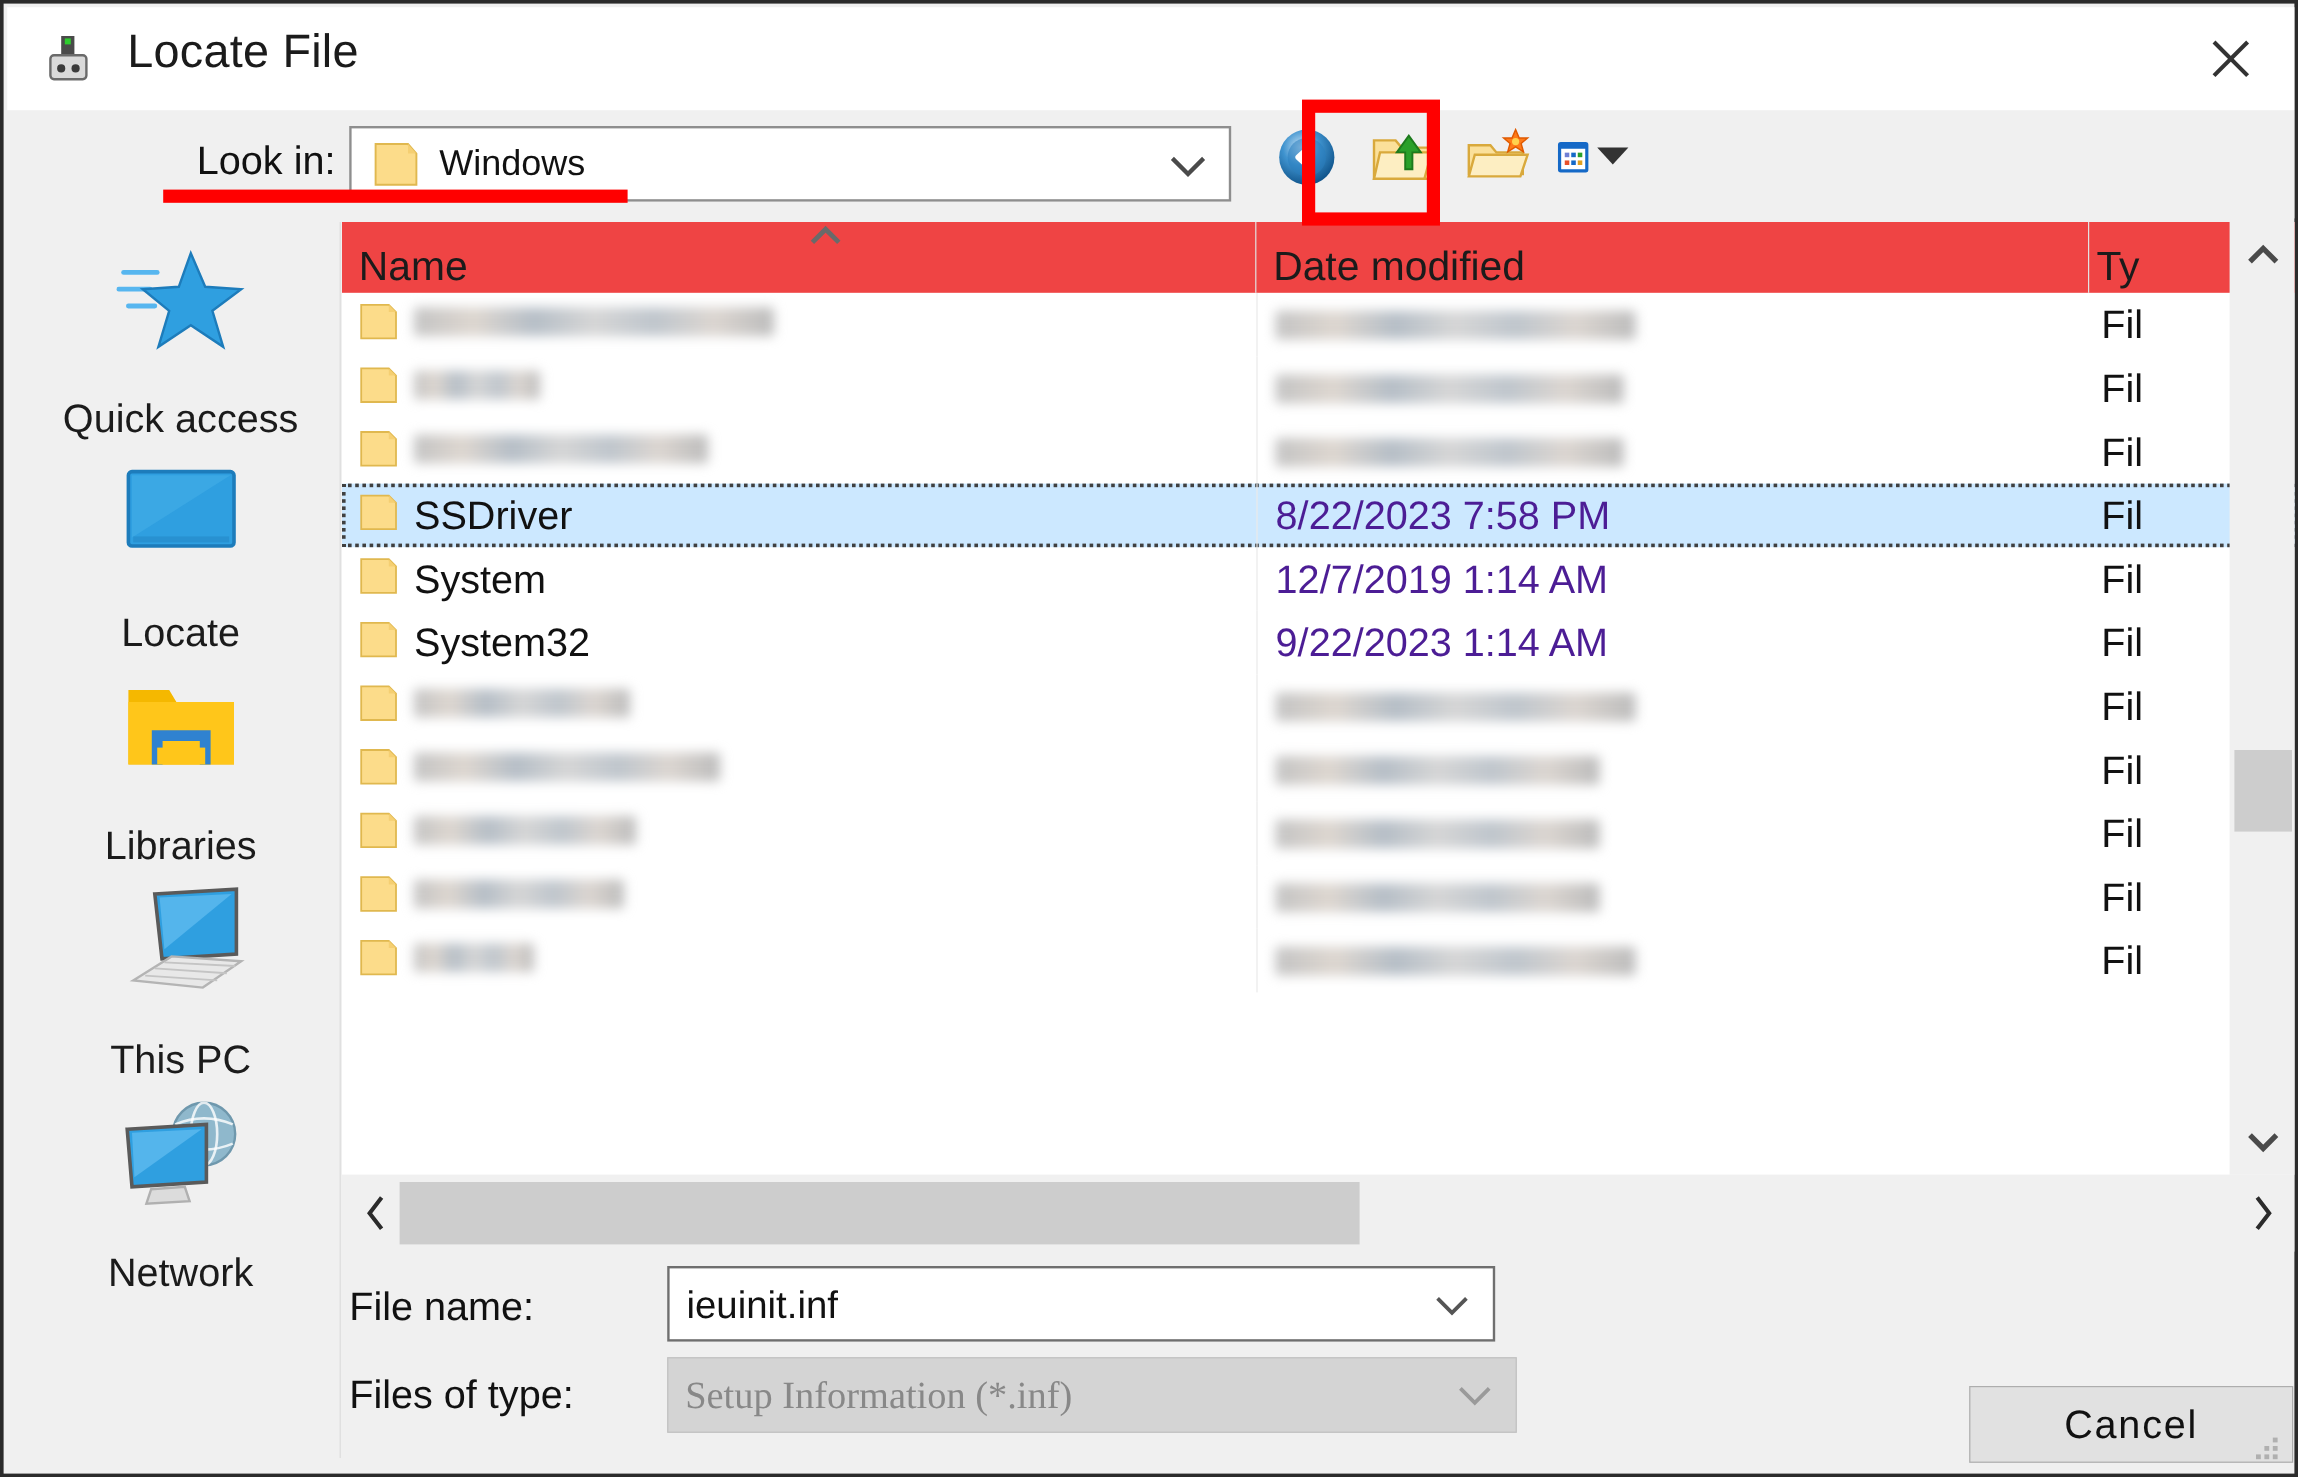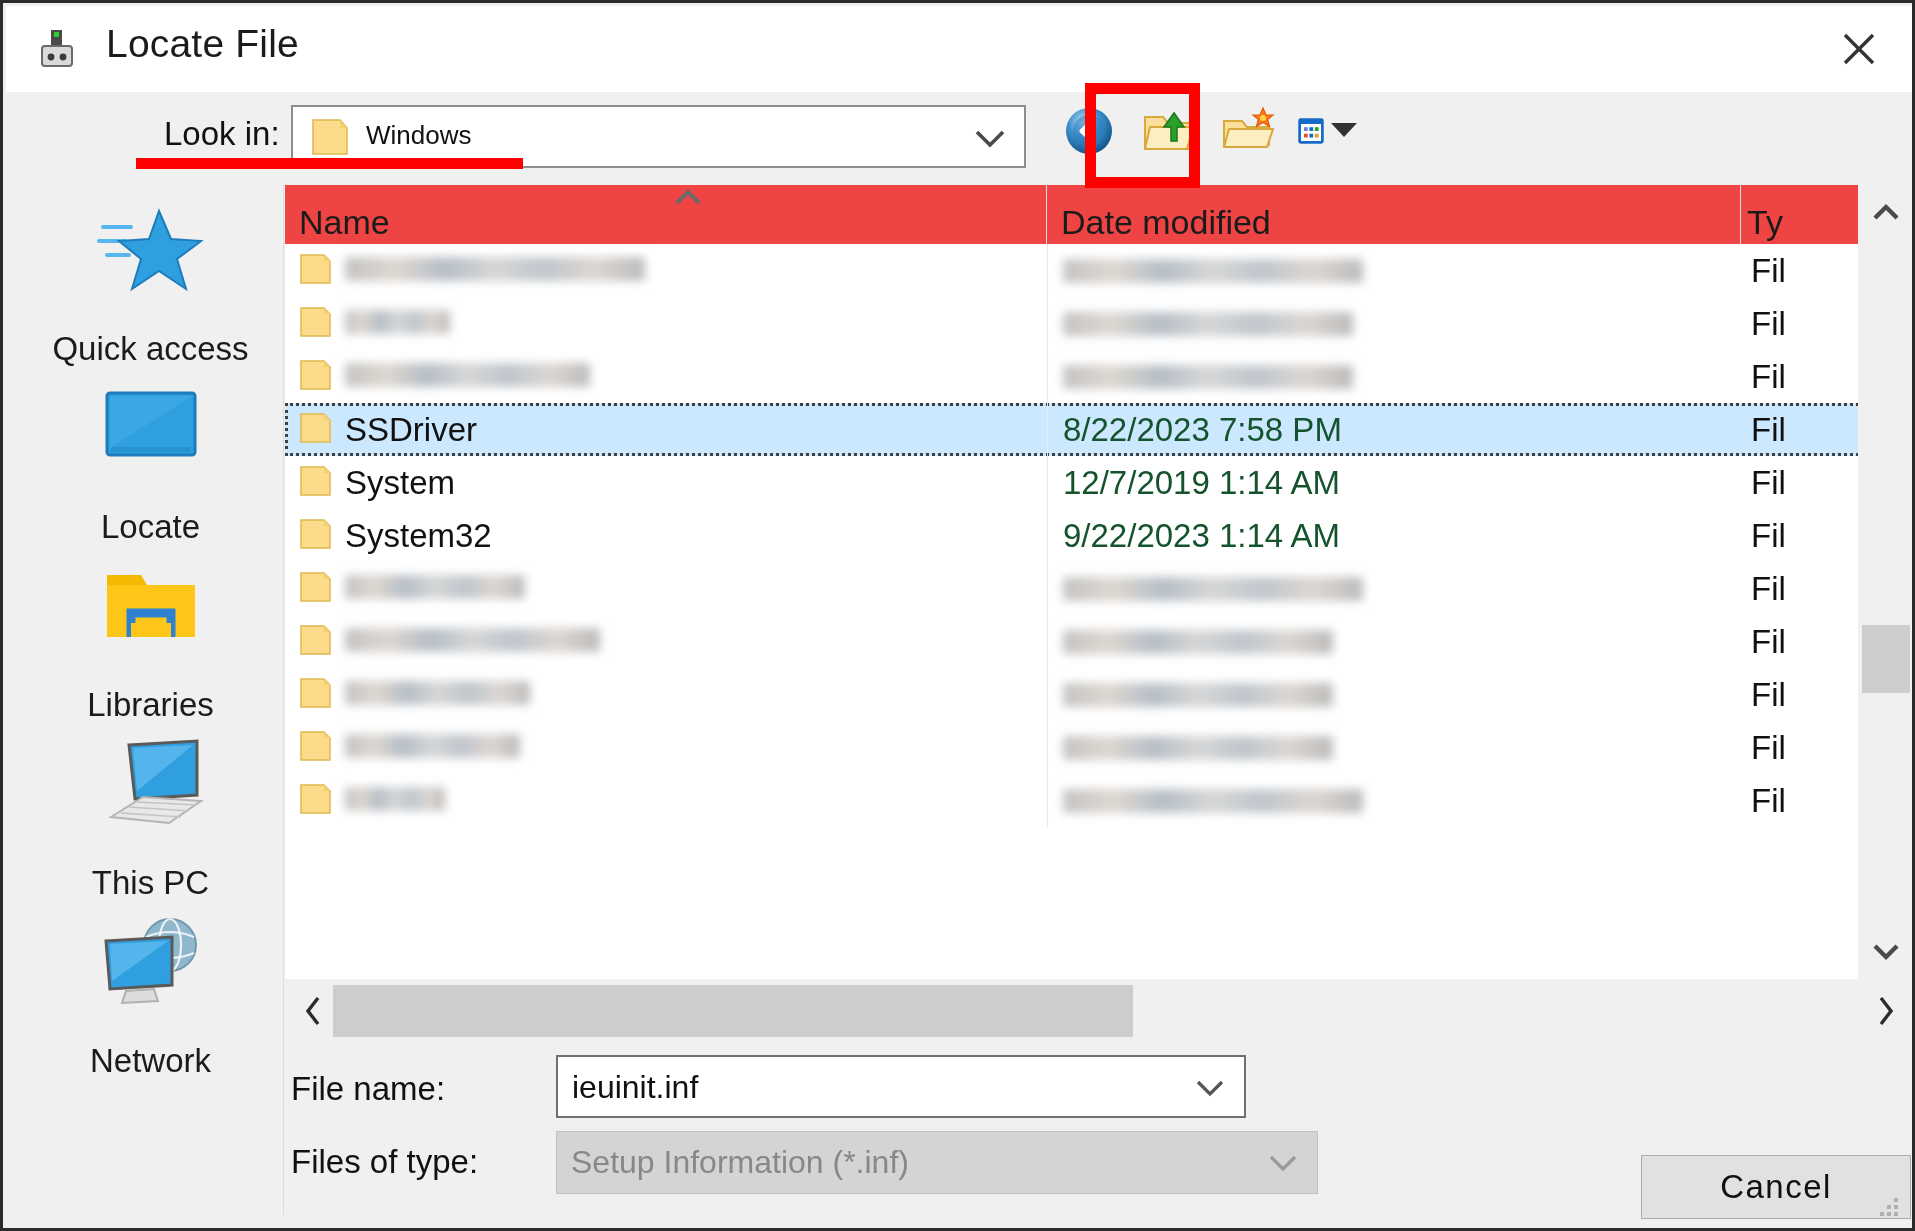--- a/index.html
+++ b/index.html
@@ -74,21 +74,21 @@
     box-sizing: border-box;
   }
   .lookin-folder-icon {
     position: absolute;
     left: 17px; top: 11px;
     width: 40px; height: 39px;
   }
   .lookin-value {
     position: absolute;
     left: 73px; top: 13px;
-    font-size: 26px;
+    font-size: 30px;
     color: #111;
     white-space: nowrap;
   }
   .lookin-caret {
     position: absolute;
     right: 16px; top: 18px;
     width: 36px; height: 26px;
   }
 
   .toolbar {
@@ -223,21 +223,21 @@
     font-size: 33px;
     color: #111;
     white-space: nowrap;
   }
   .cell-date {
     position: absolute;
     left: 778px; top: 0;
     height: 53px;
     display: flex; align-items: center;
     font-size: 33px;
-    color: #14532d;
+    color: #4c1d95;
     white-space: nowrap;
   }
   .cell-type {
     position: absolute;
     left: 1466px; top: 0;
     height: 53px;
     display: flex; align-items: center;
     font-size: 33px;
     color: #111;
     white-space: nowrap;
@@ -312,24 +312,25 @@
   .fname-value {
     position: absolute;
     left: 14px; top: 12px;
     font-size: 32px;
     color: #111;
     white-space: nowrap;
   }
   .ftype-combo {
     position: absolute;
     left: 553px; top: 1128px;
-    width: 762px; height: 63px;
+    width: 708px; height: 63px;
     background: #d4d4d4;
     border: 1px solid #c0c0c0;
     box-sizing: border-box;
+    font-family: Liberation Serif, serif;
   }
   .ftype-value {
     position: absolute;
     left: 14px; top: 12px;
     font-size: 32px;
     color: #888888;
     white-space: nowrap;
   }
   .combo-caret {
     position: absolute;

